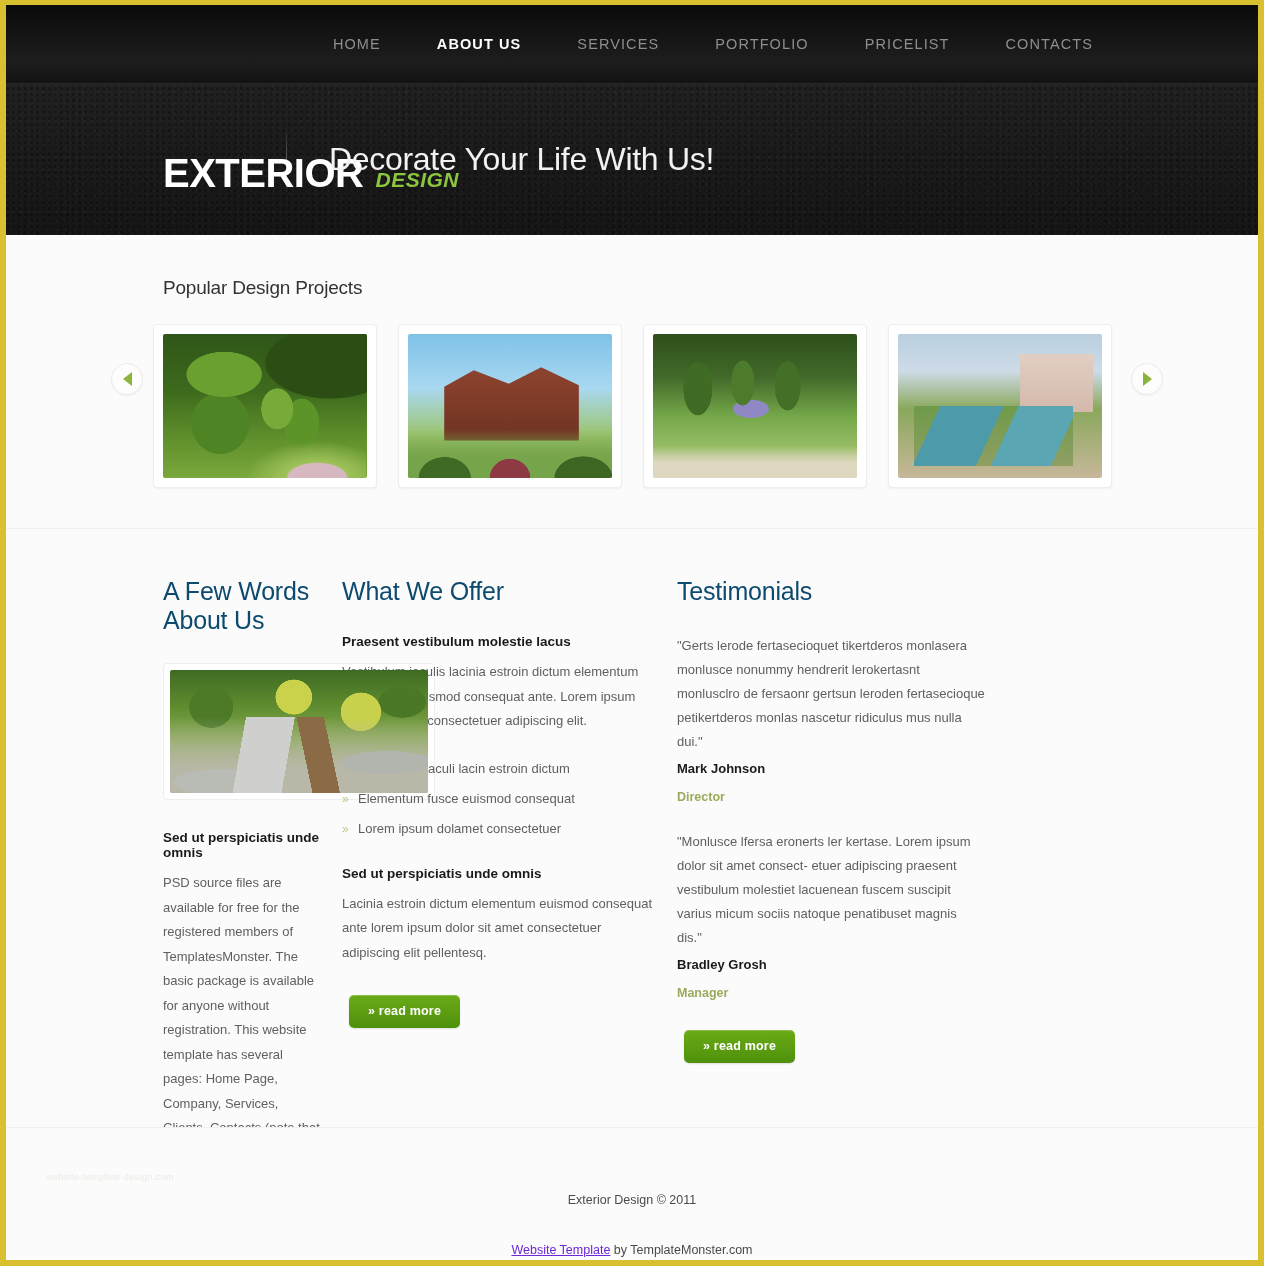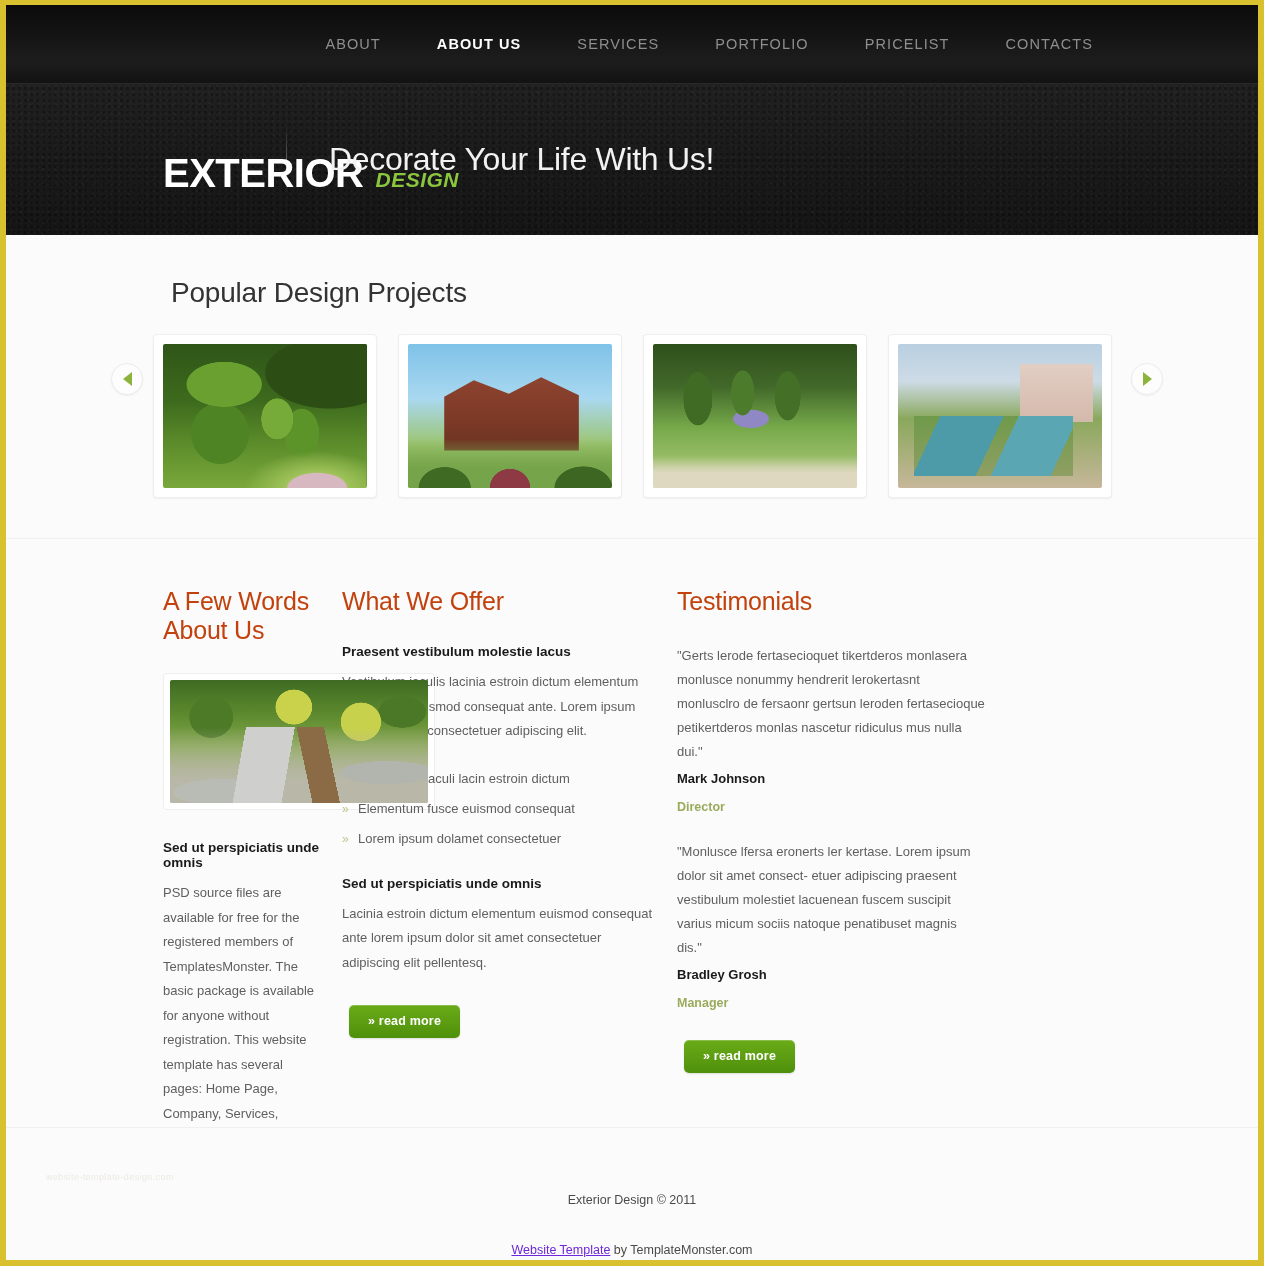--- a/index.html
+++ b/index.html
@@ -114,27 +114,26 @@
 
   
   .gallery-section {
     position: relative;
     background: #fbfbfb;
     padding-top: 42px;
     padding-bottom: 40px;
     border-bottom: 1px solid #f0f0f0;
   }
   .section-title {
-    font-size: 28px;
+    font-size: 19px;
     font-weight: 300;
     color: #333333;
     padding-left: 157px;
     letter-spacing: -0.2px;
     font-family: "Liberation Sans", sans-serif;
-    margin-left: 8px;
   }
   .gallery-strip {
     display: flex;
     justify-content: center;
     gap: 21px;
     margin-top: 25px;
   }
   .thumb-frame {
     width: 224px;
     height: 164px;
@@ -188,21 +187,21 @@
     background: #fbfbfb;
   }
   .col { padding-right: 22px; }
   .col-1 { width: 336px; padding-left: 157px; }
   .col-2 { width: 335px; }
   .col-3 { width: 330px; }
 
   .col-title {
     font-size: 25px;
     font-weight: 300;
-    color: #c2410c;
+    color: #0c4a6e;
     letter-spacing: -0.2px;
     margin-bottom: 28px;
     font-family: "Liberation Sans", sans-serif;
   }
   .about-img-frame {
     width: 272px;
     height: 137px;
     background: #ffffff;
     border: 1px solid #eeeeee;
     border-radius: 4px;
@@ -403,21 +402,21 @@
       linear-gradient(to bottom, rgba(0,0,0,0) 0%, #b9b8a8 72%);
   }
 </style>
 </head>
 <body>
 
 <div class="page-frame">
 
   <div class="navbar">
     <ul class="nav-list">
-      <li class="nav-item">ABOUT</li>
+      <li class="nav-item">HOME</li>
       <li class="nav-item active">ABOUT US</li>
       <li class="nav-item">SERVICES</li>
       <li class="nav-item">PORTFOLIO</li>
       <li class="nav-item">PRICELIST</li>
       <li class="nav-item">CONTACTS</li>
     </ul>
   </div>
 
   <div class="header">
     <div class="logo-block">

